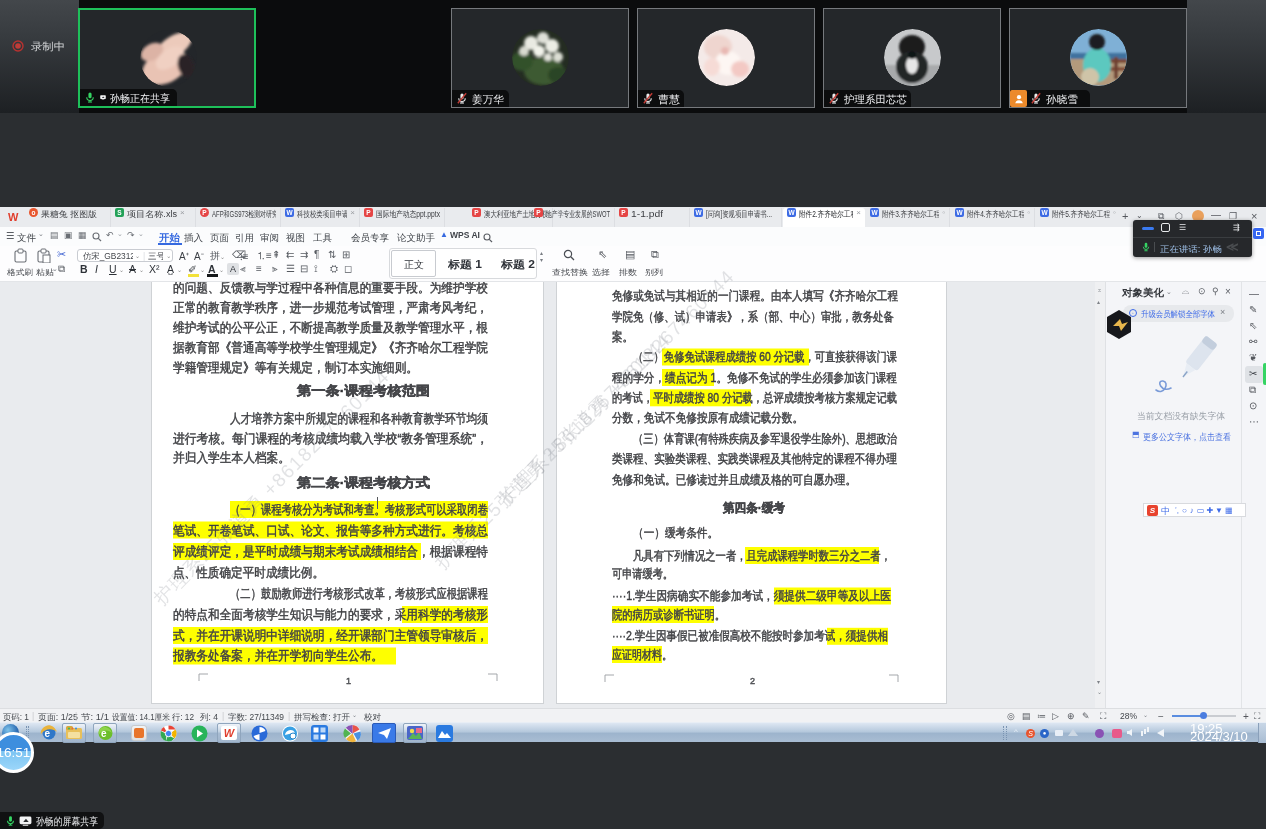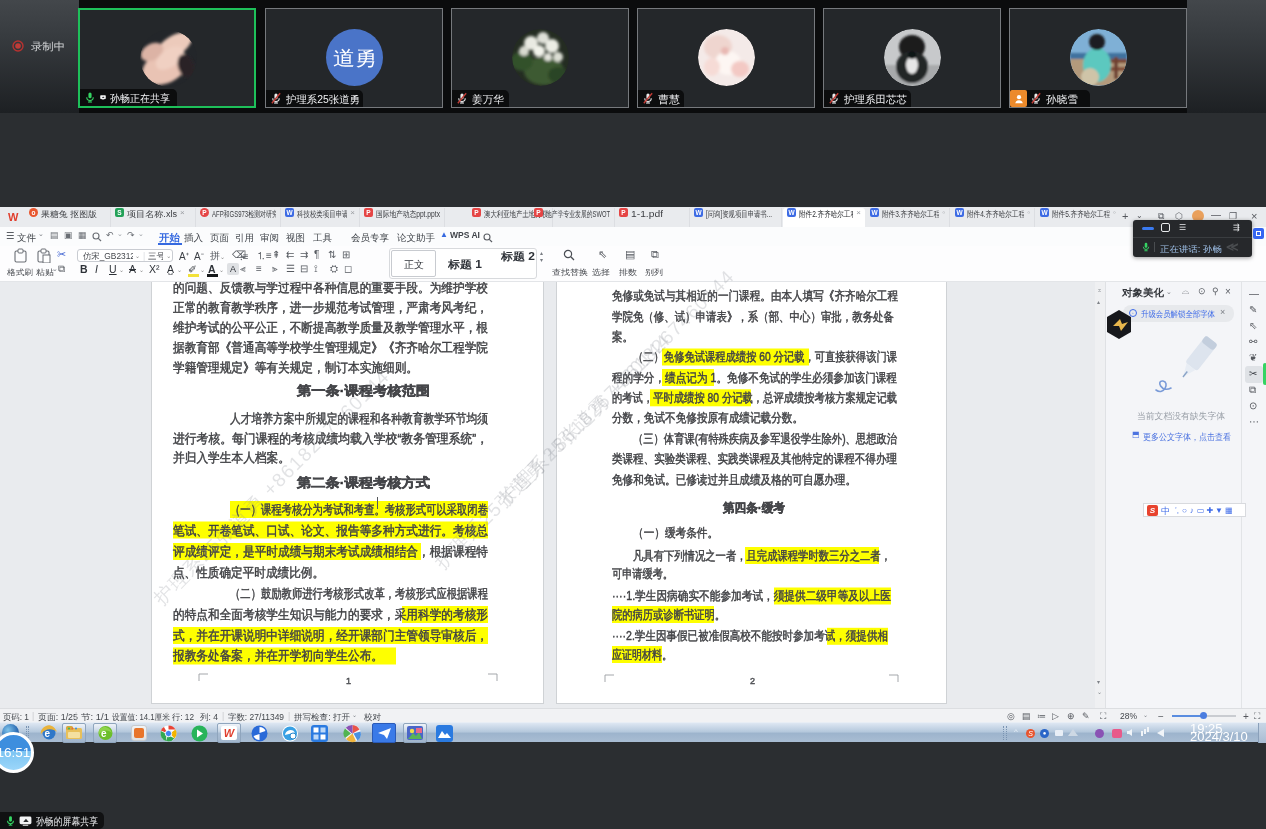--- a/index.html
+++ b/index.html
@@ -87,39 +87,20 @@
           <rect x="0.5" y="0.5" width="13" height="8.6" rx="1.6" fill="#f2f3f4"></rect>
           <path d="M4.5 6.5l3-3.4 3 3.4z" fill="#2c2e30"></path>
           <rect x="4" y="9.6" width="6" height="1.1" fill="#f2f3f4"></rect>
         </svg>
 <svg class="t" style="position:static;margin-left:4px" width="60" height="13">
           <text x="0" y="10.5" textLength="60" lengthAdjust="spacingAndGlyphs" font-size="10.5" fill="#f2f3f5">孙畅正在共享</text>
         </svg>
 </div>
 </div>
 
-<div class="tile" style="left:265px;width:178px">
-<div class="avat" style="left:60px;background:#4a74c8;display:flex;align-items:center;justify-content:center">
-<svg width="44" height="22">
-          <text x="0" y="18" textLength="44" lengthAdjust="spacingAndGlyphs" font-size="20" fill="#fff">道勇</text>
-        </svg>
-</div>
-<div class="tlabel" style="width:97px">
-<svg class="mic" width="12" height="13" viewBox="0 0 13 13">
-          <rect x="4.8" y="1" width="3.4" height="6.4" rx="1.7" fill="#e8e9ea"></rect>
-          <path d="M3 6.2a3.5 3.5 0 0 0 7 0" fill="none" stroke="#e8e9ea" stroke-width="1.2"></path>
-          <line x1="6.5" y1="9.7" x2="6.5" y2="11.2" stroke="#e8e9ea" stroke-width="1.2"></line>
-          <line x1="4.4" y1="11.4" x2="8.6" y2="11.4" stroke="#e8e9ea" stroke-width="1.2"></line>
-          <line x1="2" y1="11.6" x2="11" y2="0.8" stroke="#c23b35" stroke-width="1.5"></line>
-        </svg>
-<svg class="t" style="position:static;margin-left:4px" width="74" height="13">
-          <text x="0" y="10.5" textLength="74" lengthAdjust="spacingAndGlyphs" font-size="10.5" fill="#f2f3f5">护理系25张道勇</text>
-        </svg>
-</div>
-</div>
 
 <div class="tile" style="left:451px;width:178px">
 <div class="avat" style="left:60px">
 <svg width="57" height="57">
           <defs>
             <clipPath id="c3">
               <circle cx="28.5" cy="28.5" r="28.5"></circle>
             </clipPath>
             <filter id="b3" x="-30%" y="-30%" width="160%" height="160%">
               <feGaussianBlur stdDeviation="1.4"></feGaussianBlur>
@@ -494,21 +475,21 @@
 <div class="abs" style="left:391px;top:4px;width:45px;height:27px;border:1px solid #c8cbd0;border-radius:2px;background:#fff;display:flex;align-items:center;justify-content:center">
         <svg width="20" height="12">
           <text x="0" y="10" textLength="20" lengthAdjust="spacingAndGlyphs" font-size="10" fill="#2e3238">正文</text>
         </svg>
       </div>
 <div class="abs" style="left:441px;top:4px;width:48px;height:27px;display:flex;align-items:center;justify-content:center">
         <svg width="34" height="12">
           <text x="0" y="10" textLength="34" lengthAdjust="spacingAndGlyphs" font-size="10.5" font-weight="bold" fill="#2e3238">标题 1</text>
         </svg>
       </div>
-<div class="abs" style="left:494px;top:4px;width:48px;height:27px;display:flex;justify-content:center">
+<div class="abs" style="left:494px;top:4px;width:48px;height:27px;display:flex;align-items:center;justify-content:center">
         <svg width="34" height="12">
           <text x="0" y="10" textLength="34" lengthAdjust="spacingAndGlyphs" font-size="10.5" font-weight="bold" fill="#2e3238">标题 2</text>
         </svg>
       </div>
 <div class="abs" style="left:540px;top:3px;font-size:6px;color:#7a7e84">▴<br>▾</div>
 <svg class="abs" style="left:563px;top:3px" width="12" height="12" viewBox="0 0 12 12">
         <circle cx="5" cy="5" r="3.6" fill="none" stroke="#4a4e54" stroke-width="1.2"></circle>
         <line x1="7.8" y1="7.8" x2="11" y2="11" stroke="#4a4e54" stroke-width="1.3"></line>
       </svg>
 <svg class="t" style="left:552px;top:20px" width="36" height="11">

